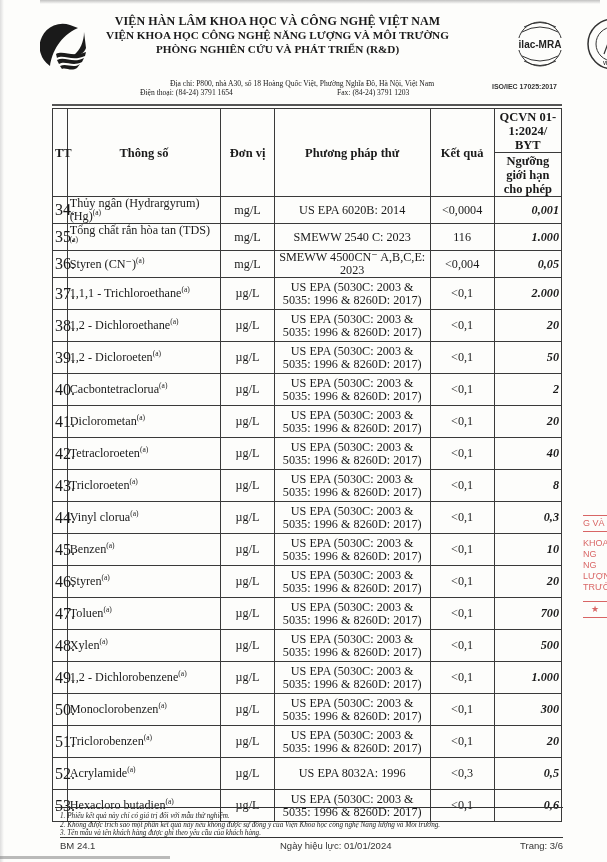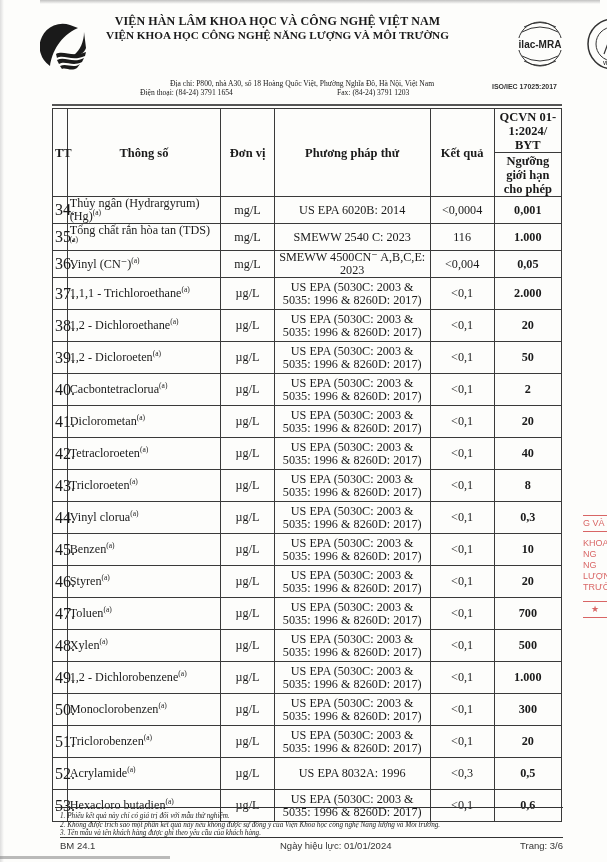--- a/index.html
+++ b/index.html
@@ -39,21 +39,21 @@
   .c-ts { width:146px; }
   .c-dv { width:51px; }
   .c-pp { width:148px; }
   .c-kq { width:61px; }
   .c-ng { width:64px; }
   td.tt { text-align:right; padding-left:1px; font-size:16px; }
   td.ts { text-align:left; padding-left:3px; line-height:13px; }
   td.dv { text-align:center; }
   td.pp { text-align:center; line-height:13px; }
   td.kq { text-align:center; }
-  td.ng { text-align:center; font-weight:bold; }
+  td.ng { text-align:right; font-weight:bold;font-style:italic; }
   tr.r { height:32px; }
   tr.r1 { height:26px; }
   sup { font-size:7.5px; vertical-align:super; line-height:0; }
 
   
   .stamp { position:absolute; left:583px; top:513px; font-family:"Liberation Sans", sans-serif; color:#d04040; font-size:9px; line-height:11px; opacity:.8; }
   .stamp .bar { width:24px; height:1px; background:#d04040; margin:2px 0; }
 
   
   .fline { position:absolute; left:55px; top:807px; width:508px; height:1px; background:#333; }
@@ -79,20 +79,21 @@
     <path d="M44 10 L46 26 C44 32 38 34 34 33 C40 28 44 20 44 10 Z" fill="#1a1a1a"></path>
     <path d="M16 32 C24 28 32 36 46 30 L45 34 C32 40 24 32 17 36 Z" fill="#1a1a1a"></path>
     <path d="M17 38 C25 34 33 42 44 36 L42 40 C32 45 25 38 19 42 Z" fill="#1a1a1a"></path>
     <path d="M20 44 C27 41 33 47 40 42 L37 46 C31 50 26 45 22 47 Z" fill="#1a1a1a"></path>
   </svg>
 </div>
 
 <div class="hdr">
   <div class="l1">VIỆN HÀN LÂM KHOA HỌC VÀ CÔNG NGHỆ VIỆT NAM</div>
   <div class="l2">VIỆN KHOA HỌC CÔNG NGHỆ NĂNG LƯỢNG VÀ MÔI TRƯỜNG</div>
+  <div class="l3">PHÒNG NGHIÊN CỨU VÀ PHÁT TRIỂN (R&amp;D)</div>
 </div>
 
 <div class="addr">
   <div class="row"><span>Địa chỉ: P800, nhà A30, số 18 Hoàng Quốc Việt, Phường Nghĩa Đô, Hà Nội, Việt Nam</span></div>
   <div class="row">
     <span class="phone">Điện thoại: (84-24) 3791 1654</span>
     <span class="fax">Fax: (84-24) 3791 1203</span>
   </div>
 </div>
 
@@ -153,21 +154,21 @@
       <tr class="r r1">
     <td class="tt">35.</td>
     <td class="ts"><span class="nm">Tổng chất rắn hòa tan (TDS)</span><sup class="sp">(a)</sup></td>
     <td class="dv">mg/L</td>
     <td class="pp">SMEWW 2540 C: 2023</td>
     <td class="kq">116</td>
     <td class="ng">1.000</td>
   </tr>
       <tr class="r r1">
     <td class="tt">36.</td>
-    <td class="ts"><span class="nm">Vinyl (CN⁻)</span><sup class="sp">(a)</sup></td>
+    <td class="ts"><span class="nm">Styren (CN⁻)</span><sup class="sp">(a)</sup></td>
     <td class="dv">mg/L</td>
     <td class="pp">SMEWW 4500CN⁻ A,B,C,E: 2023</td>
     <td class="kq">&lt;0,004</td>
     <td class="ng">0,05</td>
   </tr>
       <tr class="r">
     <td class="tt">37.</td>
     <td class="ts"><span class="nm">1,1,1 - Trichloroethane</span><sup class="sp">(a)</sup></td>
     <td class="dv">µg/L</td>
     <td class="pp">US EPA (5030C: 2003 &amp; 5035: 1996 &amp; 8260D: 2017)</td>

